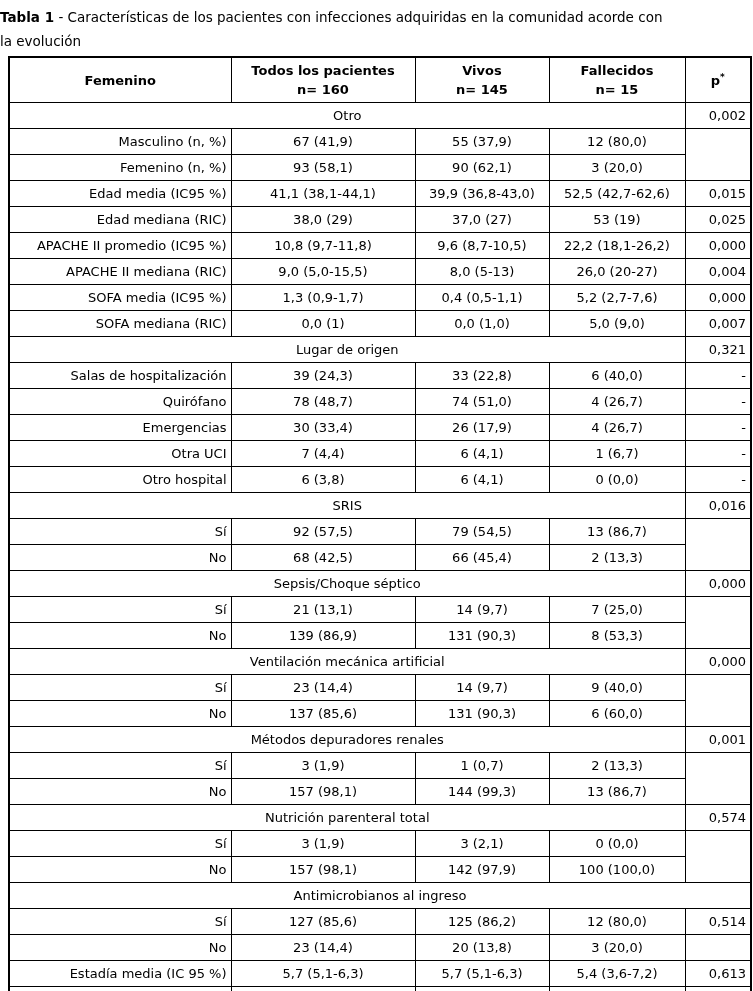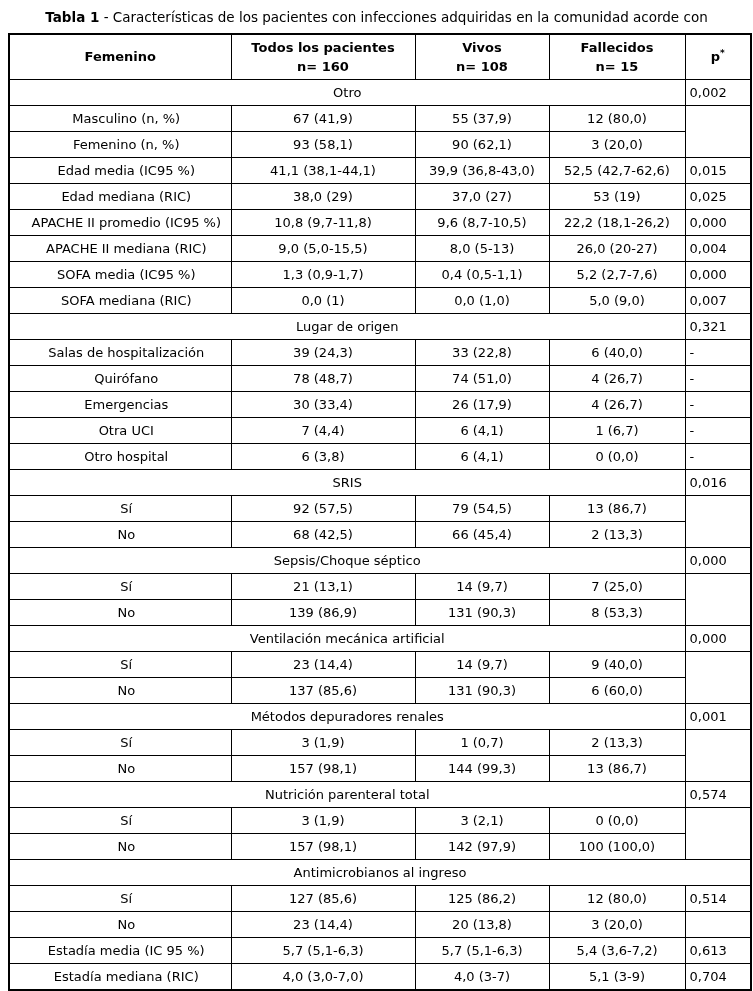--- a/index.html
+++ b/index.html
@@ -5,21 +5,21 @@
   html, body {
     margin: 0;
     padding: 0;
     background: #ffffff;
     width: 753px;
     color: #000;
     font-family: "DejaVu Sans", "Liberation Sans", sans-serif;
   }
   .title {
     padding-top: 6px;
-    text-align: center;
+    text-align: left;
     font-size: 13.5px;
     line-height: 1.75;
   }
   .title-line { display: block; }
   .title b { font-weight: bold; }
 
   table {
     border-collapse: collapse;
     table-layout: fixed;
     width: 742px;
@@ -37,50 +37,51 @@
     height: 42px;
     font-weight: bold;
     text-align: center;
     vertical-align: middle;
   }
   .hdr-main { display: block; line-height: 19px; }
   .hdr-sub  { display: block; line-height: 19px; }
   sup { font-size: 9px; vertical-align: super; }
 
   tbody td { height: 23px; vertical-align: middle; }
-  .var-cell { text-align: center; padding-left: 16px; }
+  .var-cell { text-align: right; padding-left: 16px; }
   .num-cell { text-align: center; }
-  .p-cell   { text-align: left; margin-top: 43px; }
+  .p-cell   { text-align: right; margin-top: 43px; }
   .section-cell { text-align: center; }
 </style>
 </head>
 <body>
 
 <div class="title">
   <span class="title-line"><b>Tabla 1</b> <span>- Características de los pacientes con infecciones adquiridas en la comunidad acorde con</span></span>
+  <span class="title-line">la evolución</span>
 </div>
 
 <table>
   <colgroup>
     <col style="width:222px">
     <col style="width:184px">
     <col style="width:134px">
     <col style="width:136px">
     <col style="width:66px">
   </colgroup>
   <thead>
     <tr>
       <th>Femenino</th>
       <th>
         <span class="hdr-main">Todos los pacientes</span>
         <span class="hdr-sub">n= 160</span>
       </th>
       <th>
         <span class="hdr-main">Vivos</span>
-        <span class="hdr-sub">n= 108</span>
+        <span class="hdr-sub">n= 145</span>
       </th>
       <th>
         <span class="hdr-main">Fallecidos</span>
         <span class="hdr-sub">n= 15</span>
       </th>
       <th><span>p</span><sup>*</sup></th>
     </tr>
   </thead>
   <tbody>
       <tr>

